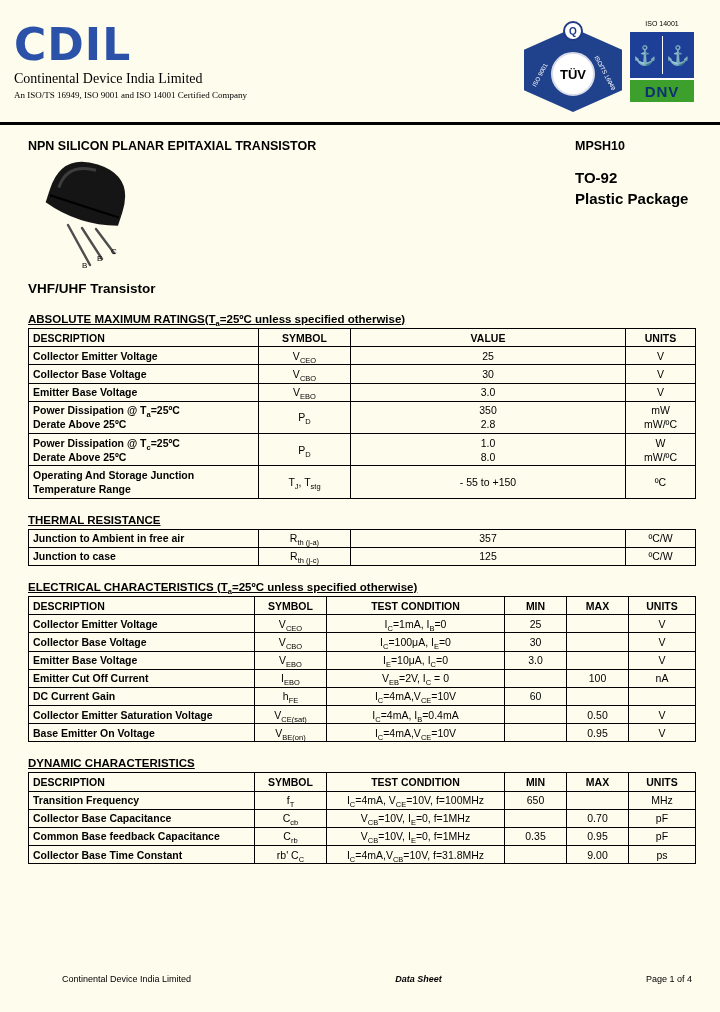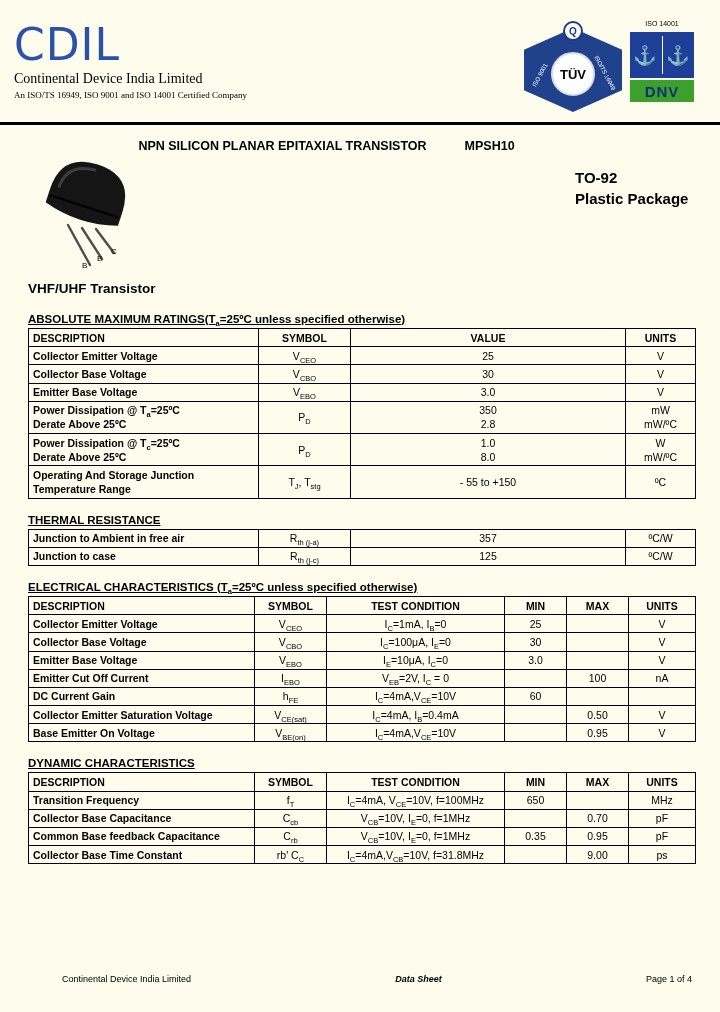--- a/index.html
+++ b/index.html
@@ -2,21 +2,21 @@
 <html><head>
 <meta charset="utf-8">
 <style>
   * { margin:0; padding:0; box-sizing:border-box; }
   html,body { margin:0; }
   body { font-family:"Liberation Sans", sans-serif; color:#000; background:#fdfced; }
   .page { width:720px; height:1012px; background:#fdfced; position:relative; overflow:hidden; }
 
   
   .header { display:flex; justify-content:space-between; align-items:flex-start; padding:24px 26px 0 14px; }
-  .logo { font-family:"DejaVu Sans", sans-serif; font-weight:normal; font-size:44px; color:#2b51a8; line-height:0.95; letter-spacing:1px; }
+  .logo { font-family:"DejaVu Sans", sans-serif; font-weight:bold; font-size:44px; color:#2b51a8; line-height:0.95; letter-spacing:1px; }
   .company { font-family:"Liberation Serif", serif; font-size:14px; margin-top:5px; }
   .cert { font-family:"Liberation Serif", serif; font-size:9px; margin-top:3px; }
   .rule { height:3px; background:#000; margin-top:10px; }
 
   .badges { display:flex; gap:8px; align-items:flex-start; margin-top:4px; }
   .tuv { position:relative; width:98px; height:84px; }
   .tuv-hex { position:absolute; inset:0; background:#20418c;
              clip-path:polygon(50% 0%,100% 26%,100% 74%,50% 100%,0% 74%,0% 26%); }
   .tuv-circle { position:absolute; left:50%; top:55%; transform:translate(-50%,-50%);
                 width:44px; height:44px; background:#fff; border-radius:50%;
@@ -36,21 +36,21 @@
   .dnv-anchors { height:46px; background:#1e3f97; color:#fff; font-size:19px;
                  display:flex; align-items:center; justify-content:center;
                  letter-spacing:9px; padding-left:9px; position:relative; }
   .dnv-anchors::after { content:""; position:absolute; left:50%; top:4px; bottom:4px; width:1px; background:#fff; }
   .dnv-name { height:24px; background:#3ea02c; color:#0d2f73; font-weight:bold; font-size:15px;
               display:flex; align-items:center; justify-content:center; letter-spacing:1px;
               border-top:2px solid #fff; }
 
   
   .content { padding:0 25px 0 28px; }
-  .title-row { display:flex; justify-content:center; margin-top:14px;gap:38px; }
+  .title-row { display:flex; justify-content:space-between; margin-top:14px;gap:38px; }
   .doc-title { font-size:12.5px; font-weight:bold; }
   .part-no { width:120px; font-size:12.5px; font-weight:bold; }
 
   .pkg-row { display:flex; justify-content:space-between; }
   .transistor { position:relative; width:130px; height:120px; margin-top:2px; }
   .pin { position:absolute; font-size:8px; }
   .pin-b { left:54px; top:106px; }
   .pin-e { left:69px; top:99px; }
   .pin-c { left:83px; top:92px; }
   .pkg-info { width:120px; padding-top:14px; font-weight:bold; font-size:15px; line-height:1.4; }

